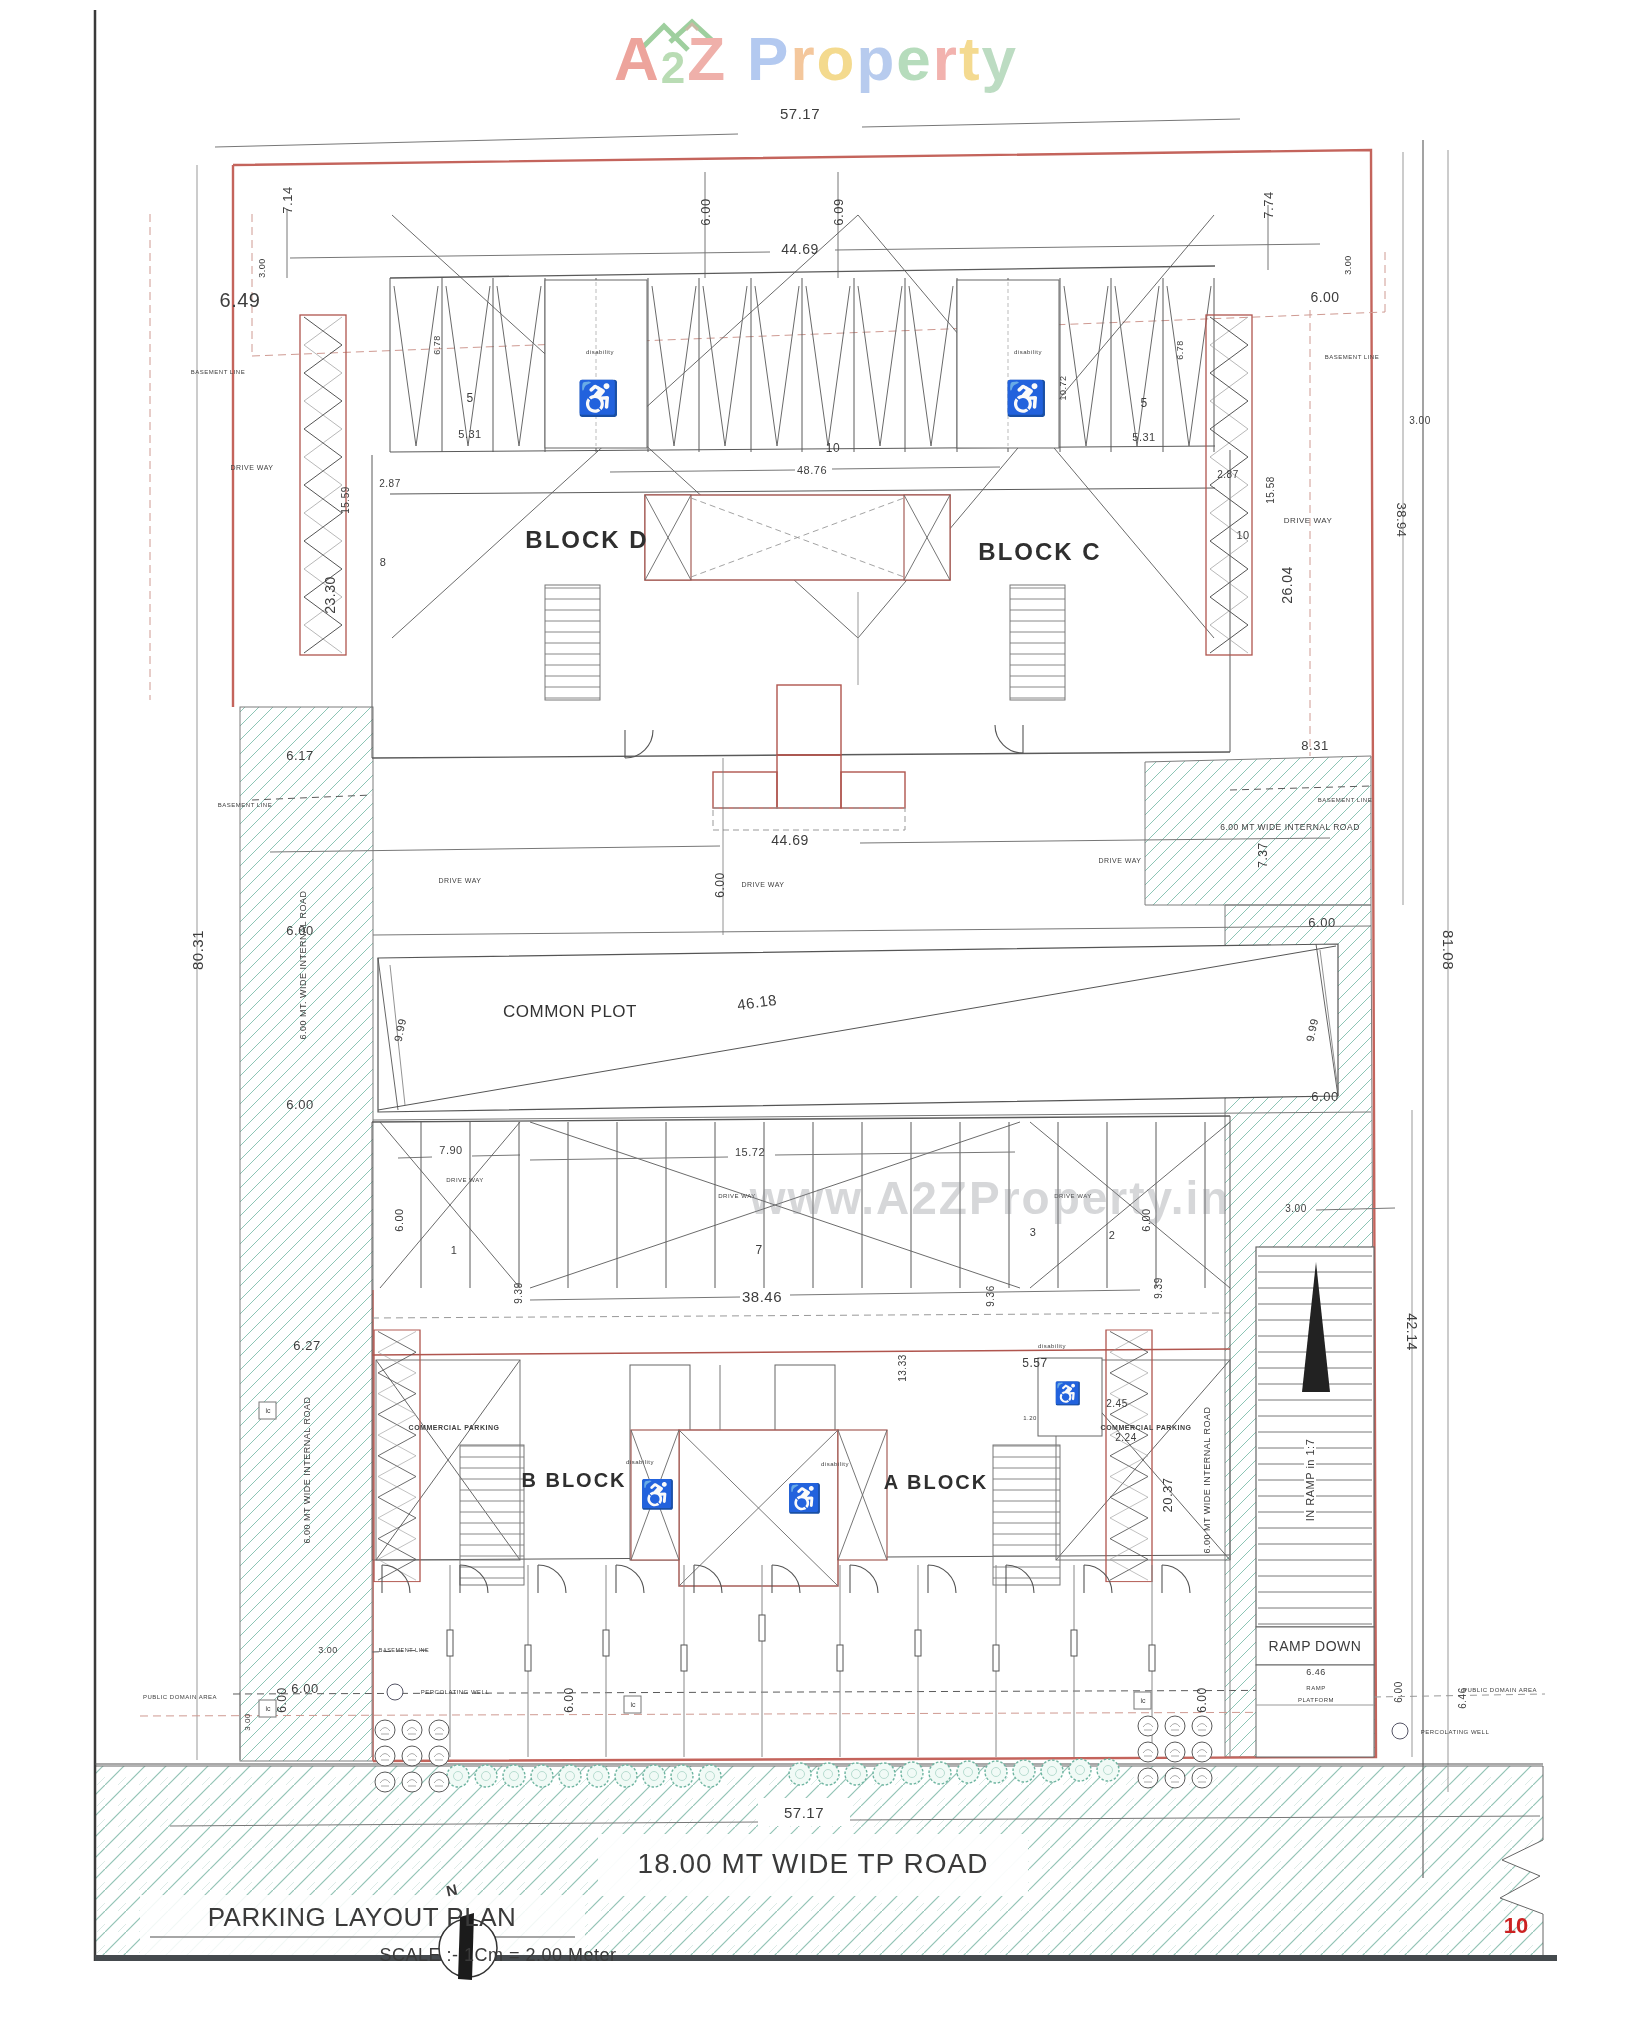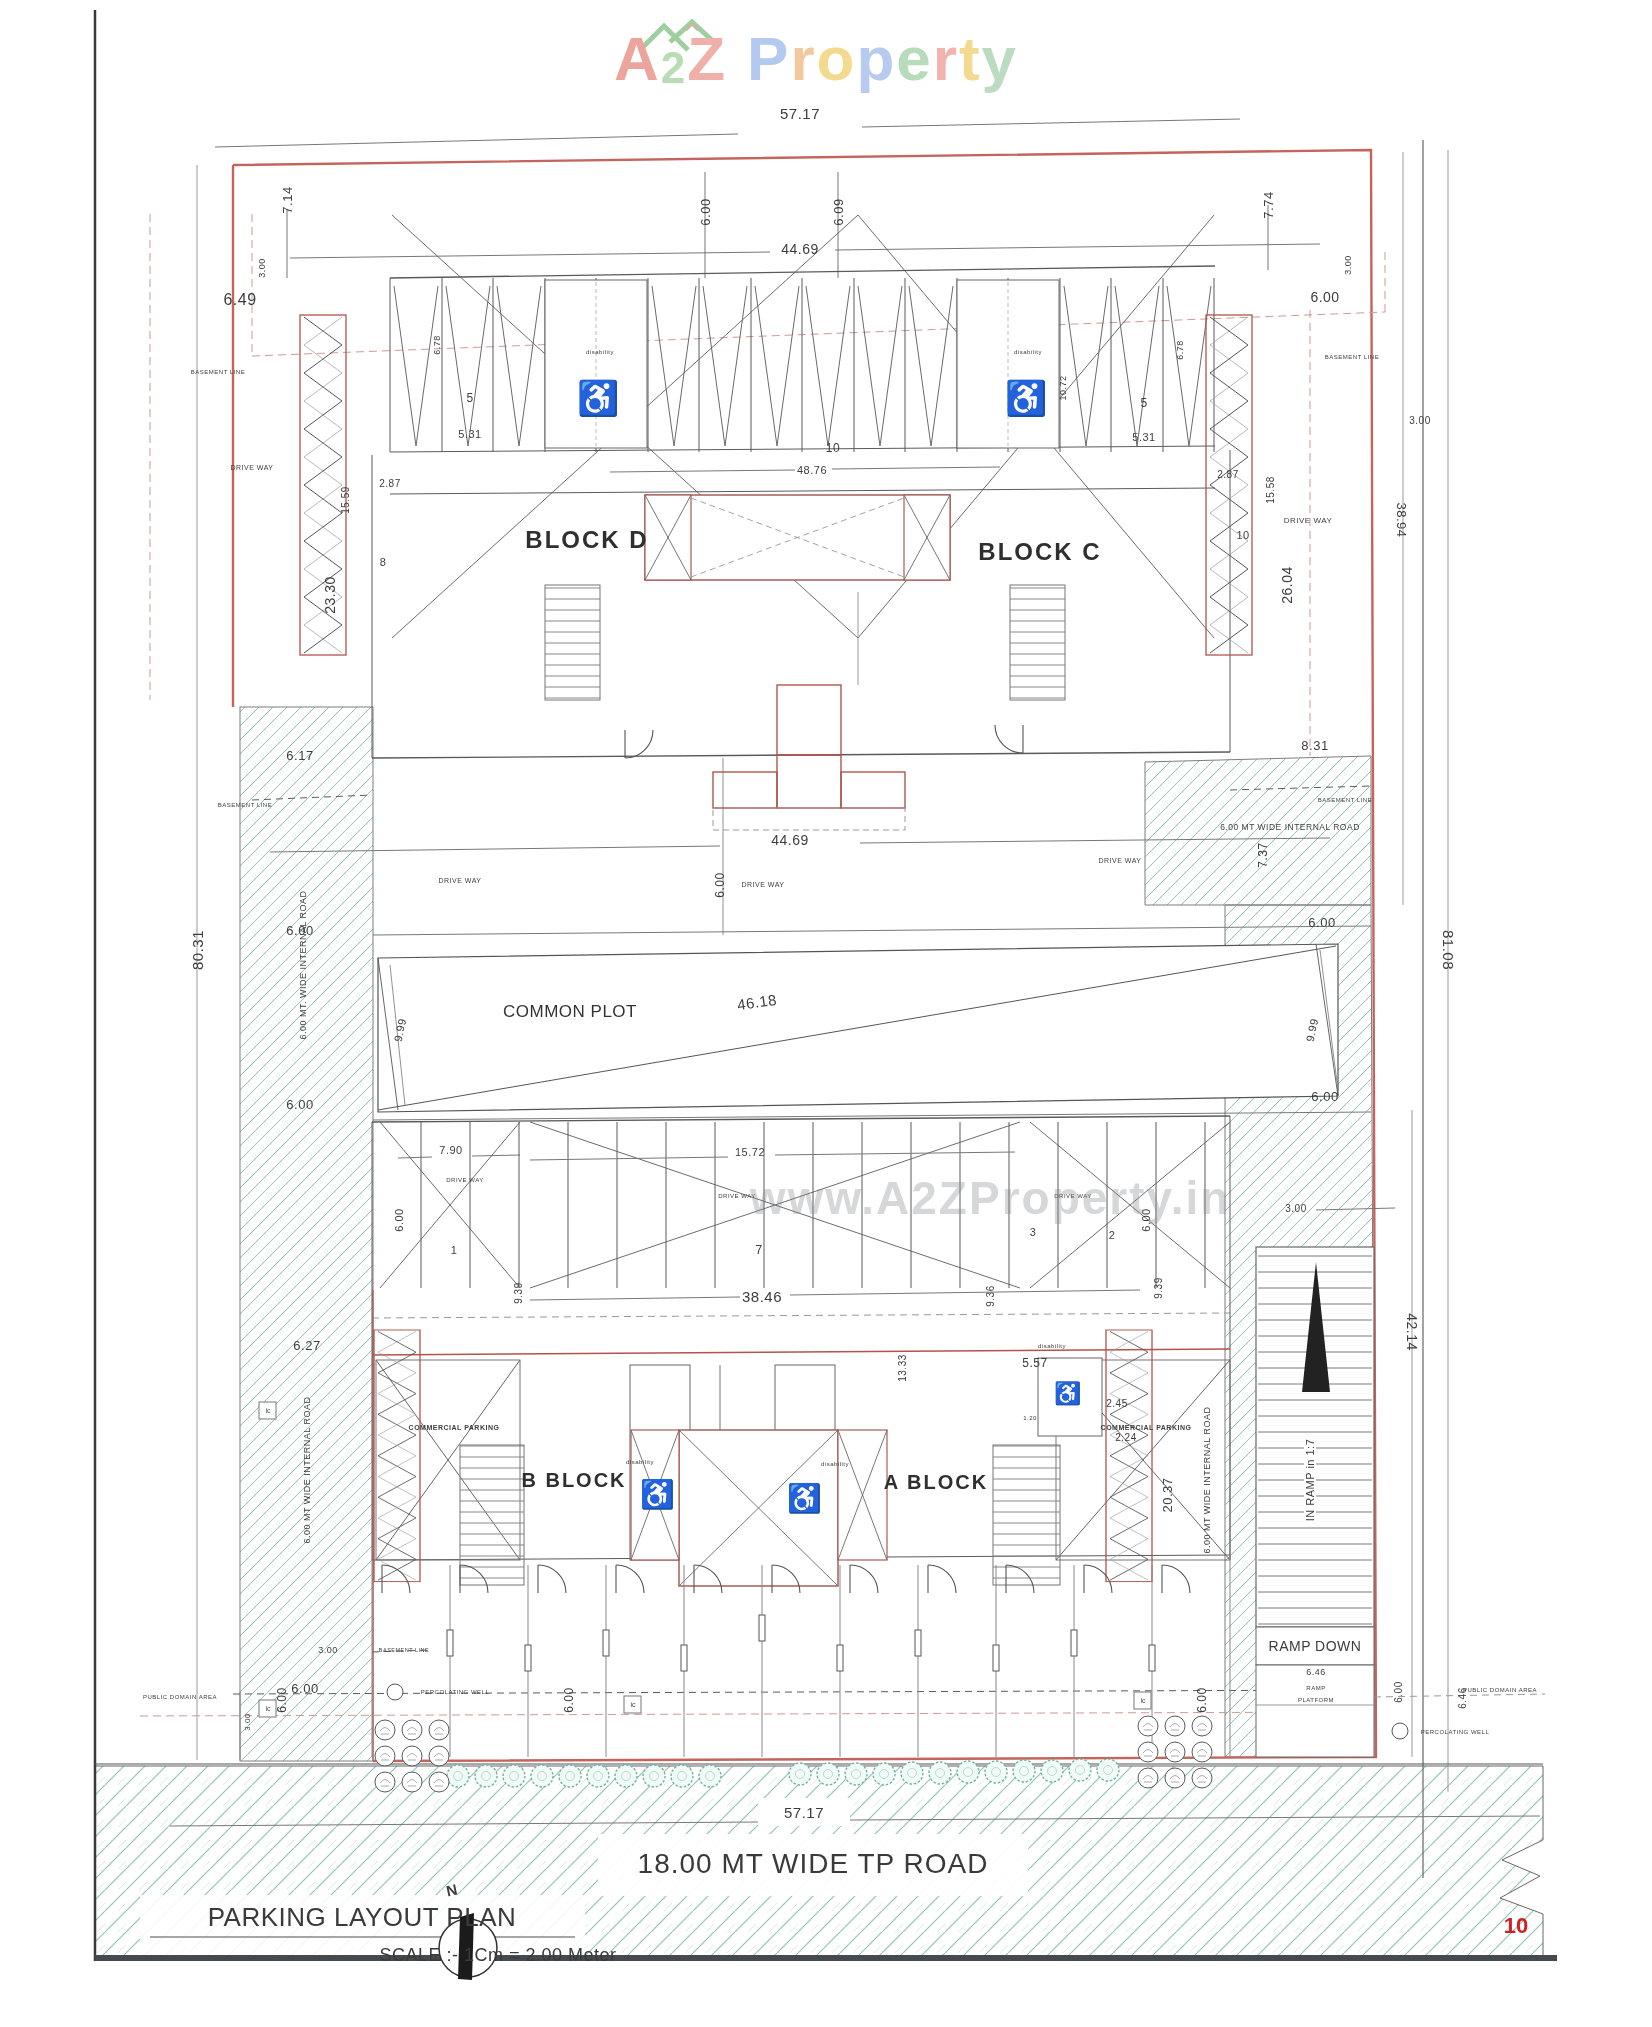--- a/index.html
+++ b/index.html
@@ -420,21 +420,21 @@
 
 <div class="lb" style="left:800px;top:113px;font-size:15px">57.17</div>
 <div class="lb" style="left:800px;top:249px;font-size:14px">44.69</div>
 <div class="lb" style="left:287px;top:200px;font-size:13px;transform:translate(-50%,-50%) rotate(-90deg)">7.14</div>
 <div class="lb" style="left:705px;top:212px;font-size:13px;transform:translate(-50%,-50%) rotate(-90deg)">6.00</div>
 <div class="lb" style="left:838px;top:212px;font-size:13px;transform:translate(-50%,-50%) rotate(-90deg)">6.09</div>
 <div class="lb" style="left:1268px;top:205px;font-size:13px;transform:translate(-50%,-50%) rotate(-90deg)">7.74</div>
 <div class="lb" style="left:262px;top:268px;font-size:9px;transform:translate(-50%,-50%) rotate(-90deg)">3.00</div>
 <div class="lb" style="left:1348px;top:265px;font-size:9px;transform:translate(-50%,-50%) rotate(-90deg)">3.00</div>
 <div class="lb" style="left:1420px;top:420px;font-size:10px">3.00</div>
-<div class="lb" style="left:240px;top:300px;font-size:16px">6.49</div>
+<div class="lb" style="left:240px;top:300px;font-size:20px">6.49</div>
 <div class="lb" style="left:1325px;top:297px;font-size:14px">6.00</div>
 <div class="lb" style="left:218px;top:372px;font-size:6px">BASEMENT LINE</div>
 <div class="lb" style="left:1352px;top:357px;font-size:6px">BASEMENT LINE</div>
 
 <div class="lb" style="left:252px;top:467px;font-size:7px">DRIVE WAY</div>
 <div class="lb" style="left:1308px;top:520px;font-size:8px">DRIVE WAY</div>
 <div class="lb" style="left:345px;top:500px;font-size:10px;transform:translate(-50%,-50%) rotate(-90deg)">15.59</div>
 <div class="lb" style="left:330px;top:595px;font-size:14px;transform:translate(-50%,-50%) rotate(-90deg)">23.30</div>
 <div class="lb" style="left:1270px;top:490px;font-size:10px;transform:translate(-50%,-50%) rotate(-90deg)">15.58</div>
 <div class="lb" style="left:1287px;top:585px;font-size:14px;transform:translate(-50%,-50%) rotate(-90deg)">26.04</div>

